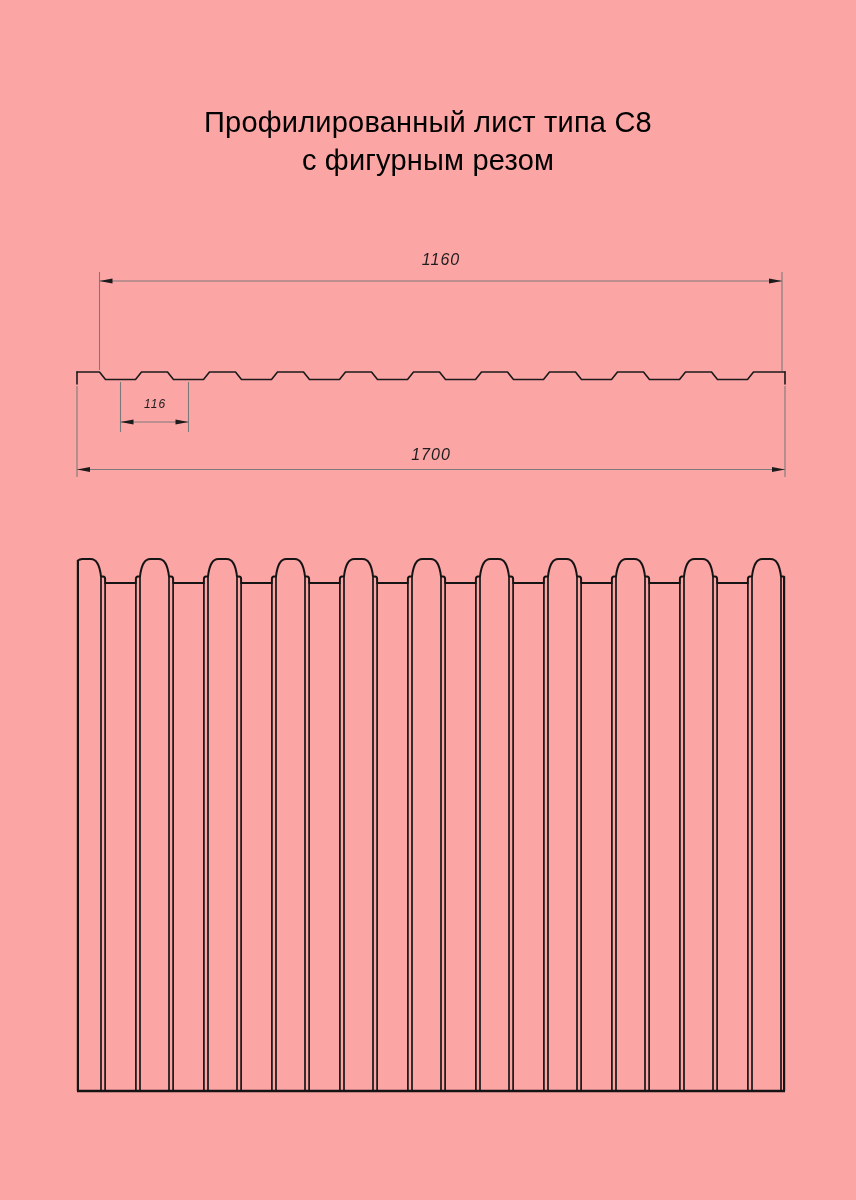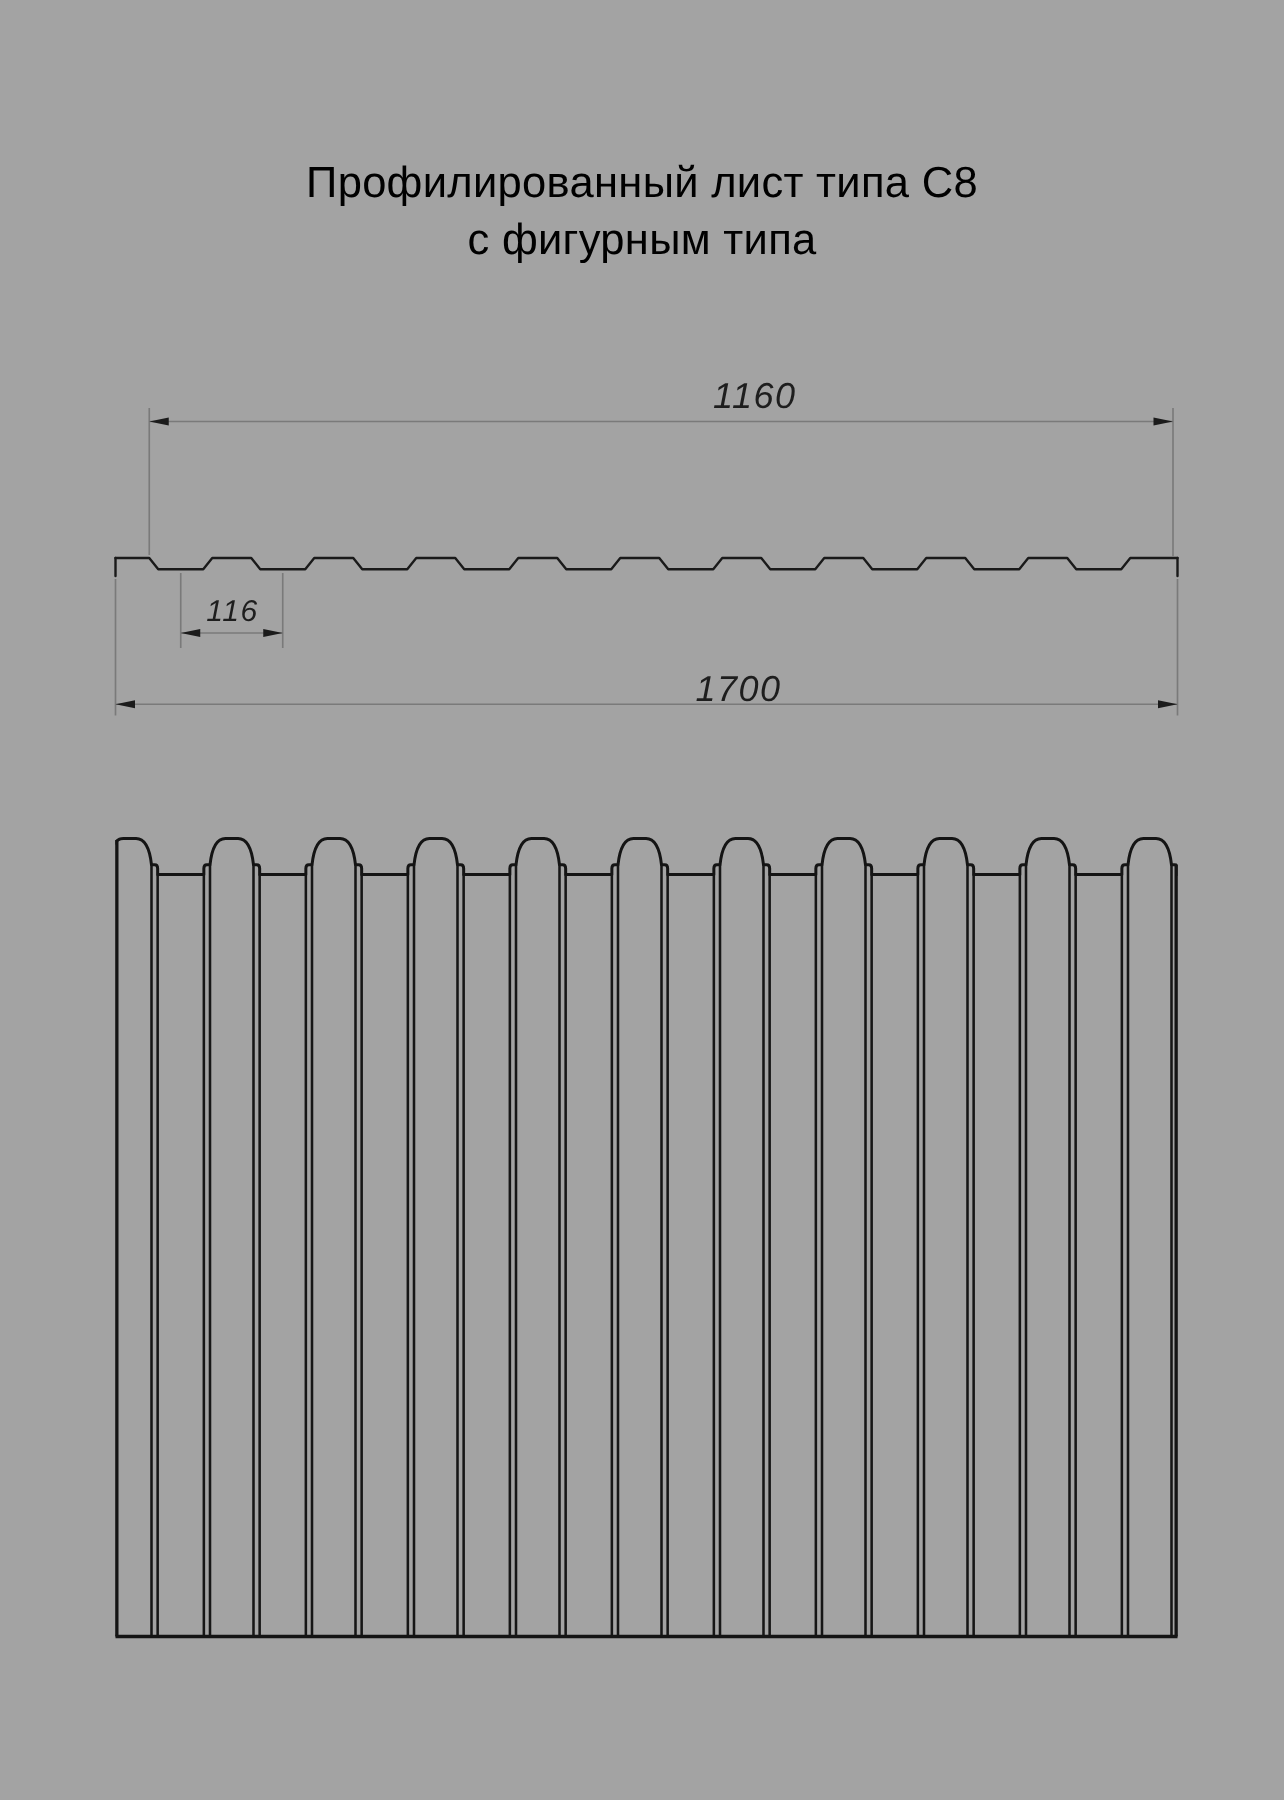--- a/index.html
+++ b/index.html
@@ -1,47 +1,47 @@
 <!DOCTYPE html>
 <html><head>
 <meta charset="utf-8">
 <style>
   html,body{margin:0;padding:0;background:#ffffff;}
   .canvas{
-    position:relative;width:856px;height:1200px;background:#a3a3a3;
+    position:relative;width:856px;height:1200px;background:#fca5a5;
     font-family:"Liberation Sans",sans-serif;overflow:hidden;
   }
   .title{
     position:absolute;left:0;right:0;top:103px;text-align:center;
     color:#000;font-size:29px;line-height:38px;font-weight:400;
     letter-spacing:0.2px;
   }
   .dim-label{
     position:absolute;width:180px;margin-left:-90px;text-align:center;
     font-style:italic;color:#1e1e1e;letter-spacing:1px;
   }
-  .dim-label.big{font-size:24px;text-align:right;}
-  .dim-label.small{font-size:20px;}
+  .dim-label.big{font-size:16px;}
+  .dim-label.small{font-size:12px;}
   svg{position:absolute;left:0;top:0;}
   .thin{stroke:#7a7a7a;stroke-width:1.1;fill:none;}
   .prof{stroke:#1a1a1a;stroke-width:1.6;fill:none;stroke-linejoin:round;stroke-linecap:round;}
   .front{stroke:#141414;stroke-width:2;fill:none;stroke-linejoin:round;stroke-linecap:round;}
   .fold{stroke:#161616;stroke-width:1.7;fill:none;}
   .edge{stroke:#141414;stroke-width:2.2;fill:none;}
   .base{stroke:#141414;stroke-width:2.4;fill:none;}
   .arrow{fill:#1b1b1b;stroke:none;}
 </style>
 </head>
 <body>
 
 <div class="canvas">
 
   <div class="title">
     <div>Профилированный лист типа С8</div>
-    <div>с фигурным типа</div>
+    <div>с фигурным резом</div>
   </div>
 
   <svg id="tech-svg" width="856" height="1200" viewBox="0 0 856 1200">
       <g>
         <path d="M 77 372 L 99.5 372 L 105.5 379.5 L 135.5 379.5 L 141.5 372 L 167.5 372 L 173.5 379.5 L 203.5 379.5 L 209.5 372 L 235.5 372 L 241.5 379.5 L 271.5 379.5 L 277.5 372 L 303.5 372 L 309.5 379.5 L 339.5 379.5 L 345.5 372 L 371.5 372 L 377.5 379.5 L 407.5 379.5 L 413.5 372 L 439.5 372 L 445.5 379.5 L 475.5 379.5 L 481.5 372 L 507.5 372 L 513.5 379.5 L 543.5 379.5 L 549.5 372 L 575.5 372 L 581.5 379.5 L 611.5 379.5 L 617.5 372 L 643.5 372 L 649.5 379.5 L 679.5 379.5 L 685.5 372 L 711.5 372 L 717.5 379.5 L 747.5 379.5 L 753.5 372 L 785 372" class="prof"></path>
         <line x1="77" y1="372" x2="77" y2="384" class="prof"></line>
         <line x1="785" y1="372" x2="785" y2="384" class="prof"></line>
       </g>
       <g>
         <line x1="99.5" y1="272" x2="99.5" y2="370" class="thin"></line>

